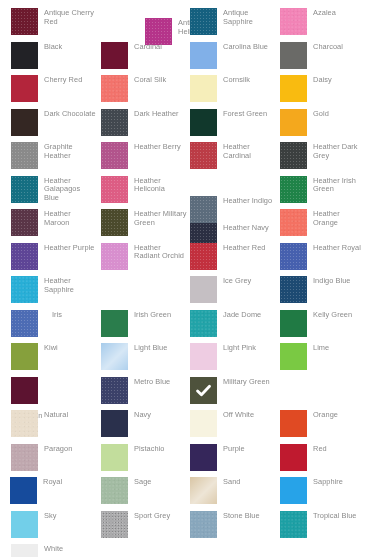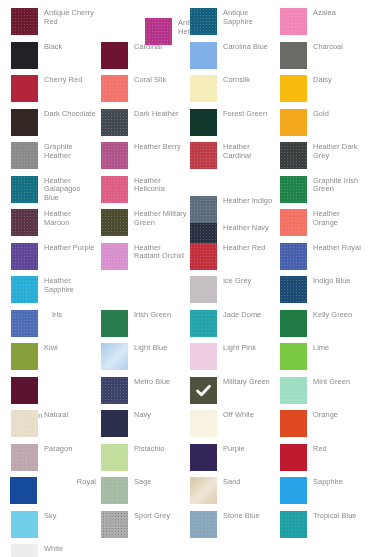--- a/index.html
+++ b/index.html
@@ -228,21 +228,21 @@
     <div class="swatch-cell" style="left: 190px; top: 168.5px; margin-top: 20px;">
       <div class="swatch-chip" style="background: rgb(92, 108, 124);">
         <div class="tex tex-heather"></div>
       </div>
       <div class="swatch-label">Heather Indigo</div>
     </div>
     <div class="swatch-cell" style="left: 280px; top: 168.5px;">
       <div class="swatch-chip" style="background: rgb(31, 131, 72);">
         <div class="tex tex-heather"></div>
       </div>
-      <div class="swatch-label">Graphite Irish Green</div>
+      <div class="swatch-label">Heather Irish Green</div>
     </div>
     <div class="swatch-cell" style="left: 11px; top: 202px;">
       <div class="swatch-chip" style="background: rgb(90, 53, 71);">
         <div class="tex tex-heather"></div>
       </div>
       <div class="swatch-label">Heather Maroon</div>
     </div>
     <div class="swatch-cell" style="left: 101px; top: 202px;">
       <div class="swatch-chip" style="background: rgb(75, 74, 44);">
         <div class="tex tex-heather"></div>
@@ -367,26 +367,20 @@
       <div class="swatch-chip" style="background: rgb(78, 82, 60);">
         <div class="tex tex-none"></div>
         <div class="check-mark">
           <svg viewBox="0 0 24 24" aria-hidden="true">
             <path d="M4.5 12.6 L9.4 17.4 L19.6 6.6" fill="none" stroke="#ffffff" stroke-width="3.6" stroke-linecap="round" stroke-linejoin="round"></path>
           </svg>
         </div>
       </div>
       <div class="swatch-label">Military Green</div>
     </div>
-    <div class="swatch-cell" style="left: 280px; top: 369.5px;">
-      <div class="swatch-chip" style="background: rgb(157, 223, 195);">
-        <div class="tex tex-soft"></div>
-      </div>
-      <div class="swatch-label">Mint Green</div>
-    </div>
     <div class="swatch-cell" style="left: 11px; top: 403px;">
       <div class="swatch-chip" style="background: rgb(233, 221, 203);">
         <div class="tex tex-soft"></div>
       </div>
       <div class="swatch-label">Natural</div>
     </div>
     <div class="swatch-cell" style="left: 101px; top: 403px;">
       <div class="swatch-chip" style="background: rgb(42, 48, 76);">
         <div class="tex tex-none"></div>
       </div>
@@ -421,21 +415,21 @@
         <div class="tex tex-none"></div>
       </div>
       <div class="swatch-label">Purple</div>
     </div>
     <div class="swatch-cell" style="left: 280px; top: 436.5px;">
       <div class="swatch-chip" style="background: rgb(191, 26, 47);">
         <div class="tex tex-none"></div>
       </div>
       <div class="swatch-label">Red</div>
     </div>
-    <div class="swatch-cell" style="left: 10px; top: 470px; text-align: right;">
+    <div class="swatch-cell" style="left: 10px; top: 470px;">
       <div class="swatch-chip" style="background: rgb(22, 75, 156);">
         <div class="tex tex-none"></div>
       </div>
       <div class="swatch-label">Royal</div>
     </div>
     <div class="swatch-cell" style="left: 101px; top: 470px;">
       <div class="swatch-chip" style="background: rgb(162, 187, 162);">
         <div class="tex tex-soft"></div>
       </div>
       <div class="swatch-label">Sage</div>

